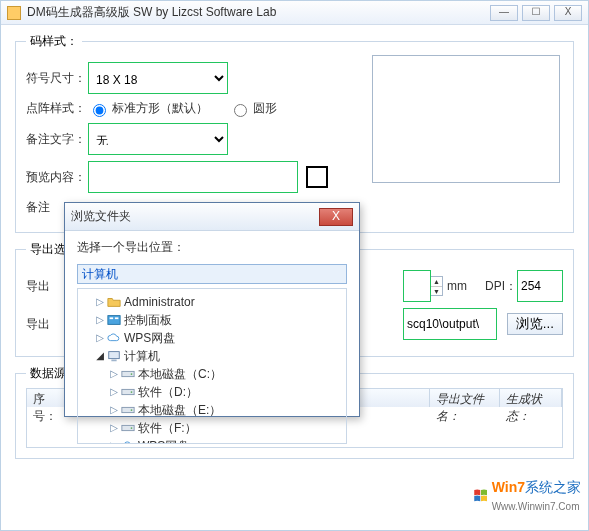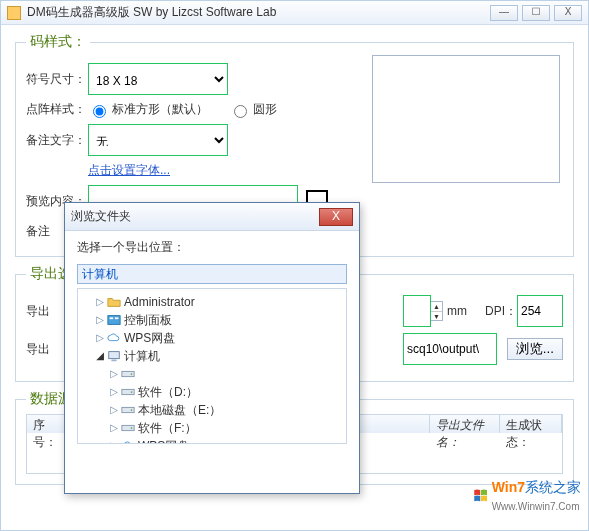--- a/index.html
+++ b/index.html
@@ -13,21 +13,21 @@
   }
   
   .main-window { position: absolute; left: 0; top: 0; width: 589px; height: 531px; border: 1px solid #bcd1e5; background: #fff; }
   .titlebar { height: 24px; background: linear-gradient(#fdfdfe,#eaf1fa); border-bottom: 1px solid #d0dceb; display: flex; align-items: center; padding: 0 6px; }
   .titlebar .appicon { width: 14px; height: 14px; background: #ffcc66; border: 1px solid #cc9933; margin-right: 6px; }
   .title-text { flex: 1; font-size: 12px; color: #333; }
   .winbtns { display: flex; gap: 4px; }
   .winbtn { width: 28px; height: 16px; border: 1px solid #b0c4de; background: linear-gradient(#fefefe,#e4eaf3); font-size: 10px; line-height: 12px; text-align: center; color:#555; }
   .client { padding: 8px 14px; }
   fieldset { border: 1px solid #c9d7e7; margin: 0 0 8px 0; padding: 6px 10px 10px 10px; }
-  legend { padding: 0 4px; font-size: 14px; color: #4d7c0f; }
+  legend { padding: 0 4px; font-size: 12px; color: #000000; }
   .row { display: flex; align-items: center; margin: 6px 0; }
   .row .lbl { width: 62px; }
   select, input[type=text] { border: 1px solid #22c55e; height: 32px; font-size: 12px; padding: 9px 3px; background:#fff; }
   .select-size { width: 140px; }
   .radio-group { display: flex; gap: 21px; align-items: center; }
   .radio-group label { display: flex; align-items: center; gap: 3px; }
   .remark-select { width: 140px; }
   .link { color: #2255cc; text-decoration: underline; cursor: pointer; }
   .preview-area { position: absolute; right: 28px; top: 54px; width: 188px; height: 128px; border: 1px solid #a7b8cc; background:#fff; }
   .preview-label { position: absolute; right: 160px; top: 62px; }
@@ -38,24 +38,24 @@
   .dpi-input { width: 46px; }
   .path-input { width: 94px; }
   .browse-btn { width:56px; height:22px; border:1px solid #a7b8cc; background:linear-gradient(#fafcff,#e6eef8); cursor:pointer; }
   
   .tbl { border: 1px solid #c9d7e7; height: 60px; background:#fff; display:flex; }
   .th { border-right:1px solid #c9d7e7; background:linear-gradient(#f7fbff,#e7eef8); padding:2px 6px; height:18px; font-size:12px; }
   .cols { display:flex; width:100%; }
   .col-a { width: 40px; }
   .col-b { flex:1; }
   .col-c { width: 70px; font-style: italic; }
-  .col-d { width: 62px; }
-
-  
-  .modal { position: absolute; left: 64px; top: 202px; width: 296px; height: 292px; background: #fff; border: 1px solid #5a7aa3; box-shadow: 2px 3px 8px rgba(0,0,0,0.25); z-index: 10; }
+  .col-d { width: 62px; font-style: italic; }
+
+  
+  .modal { position: absolute; left: 64px; top: 202px; width: 296px; height: 215px; background: #fff; border: 1px solid #5a7aa3; box-shadow: 2px 3px 8px rgba(0,0,0,0.25); z-index: 10; }
   .m-title { height: 28px; background: linear-gradient(#fdfdfe,#e3ecf7); display:flex; align-items:center; padding:0 6px; border-bottom:1px solid #c9d7e7; }
   .m-title span.t { flex:1; font-size: 12px; }
   .m-close { width: 34px; height: 18px; background:linear-gradient(#e38076,#c94b3e); color:#fff; border:1px solid #9a2f26; font-size:12px; text-align:center; line-height:15px; cursor:pointer; }
   .m-body { padding: 8px 12px 4px 12px; }
   .m-prompt { margin-bottom: 8px; }
   .m-path { border:1px solid #94b6dd; height:20px; padding:1px 4px; color:#0050c7; background:#e8f1fb; }
   .tree { border:1px solid #c9d7e7; height:156px; overflow:auto; padding:4px 2px; margin-top:4px; font-family: SimSun, sans-serif; }
   .tn { display:flex; align-items:center; height:18px; line-height:18px; white-space:nowrap; }
   .tw { display:inline-block; width:14px; text-align:center; color:#777; }
   .tri { color:#6f8baa; font-size:10px; width:12px; display:inline-block; text-align:center; }
@@ -113,24 +113,20 @@
         </div>
       </div>
 
       <div class="row">
         <span class="lbl">备注文字：</span>
         <select class="remark-select">
           <option>无</option>
         </select>
       </div>
 
-      <div class="row">
-        <span class="lbl"></span>
-        <span class="link">点击设置字体...</span>
-      </div>
 
       <div class="row">
         <span class="lbl">预览内容：</span>
         <input type="text" class="preview-content-input" style="">
         <span style="width:8px"></span>
         <span class="little-swatch"></span>
       </div>
 
       <div class="row">
         <span class="lbl">备注</span>
@@ -232,20 +228,21 @@
       <div class="tn">
         <span class="tw"></span>
           <span class="tw"></span>
           <span class="tri">▷</span>
         <span class="ico">
             <svg viewBox="0 0 16 16">
               <rect x="1" y="5" width="14" height="6" fill="#dfe6ee" stroke="#7f94ad"></rect>
               <circle cx="12" cy="8" r="1" fill="#5fae5f"></circle>
             </svg>
           </span>
+        <span>本地磁盘（C:）</span>
       </div>
       <div class="tn">
         <span class="tw"></span>
           <span class="tw"></span>
           <span class="tri">▷</span>
         <span class="ico">
             <svg viewBox="0 0 16 16">
               <rect x="1" y="5" width="14" height="6" fill="#dfe6ee" stroke="#7f94ad"></rect>
               <circle cx="12" cy="8" r="1" fill="#5fae5f"></circle>
             </svg>

